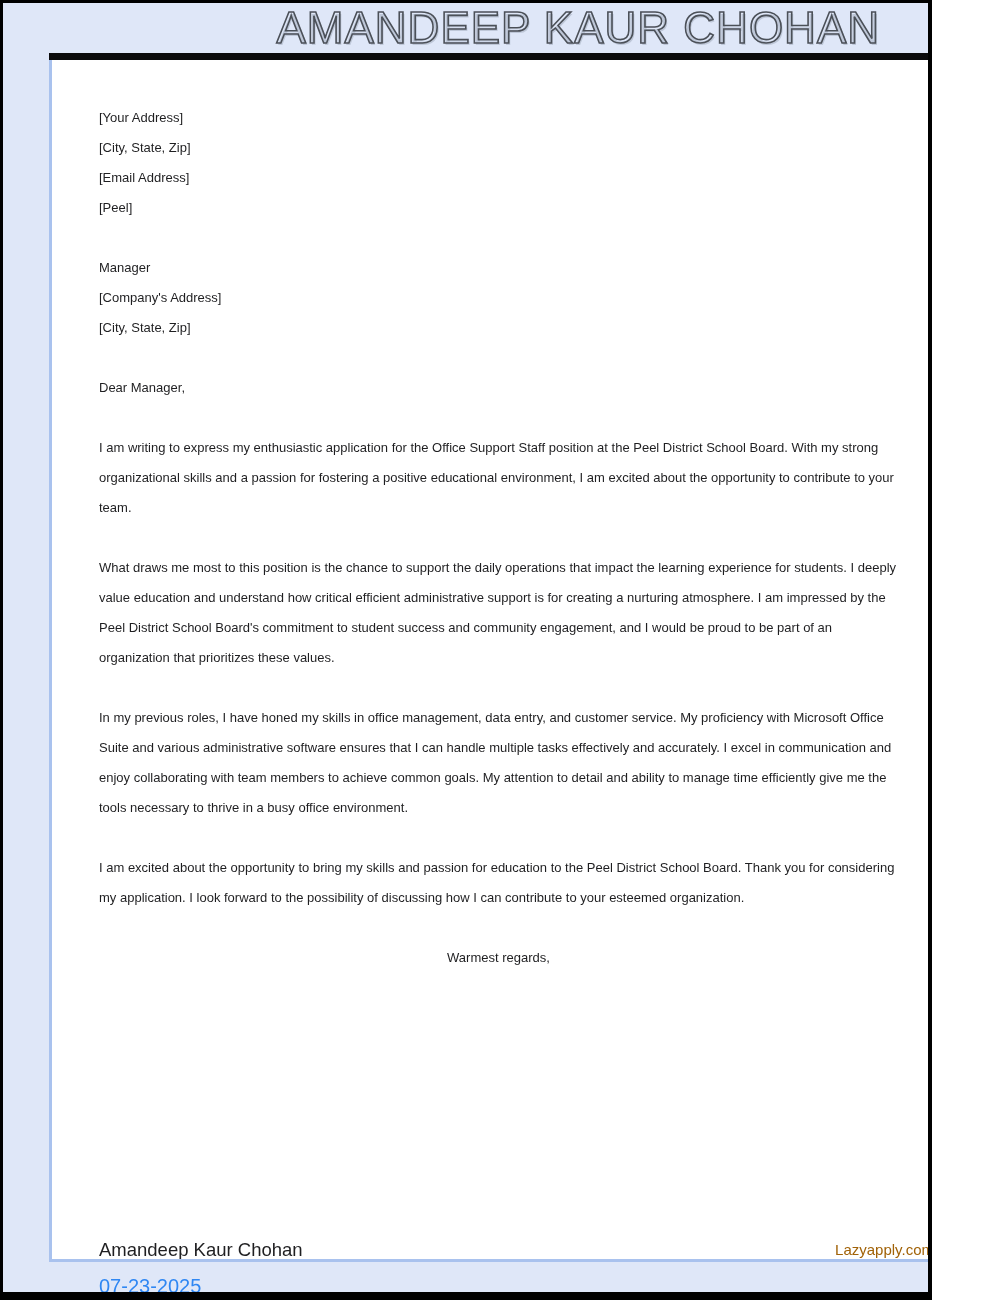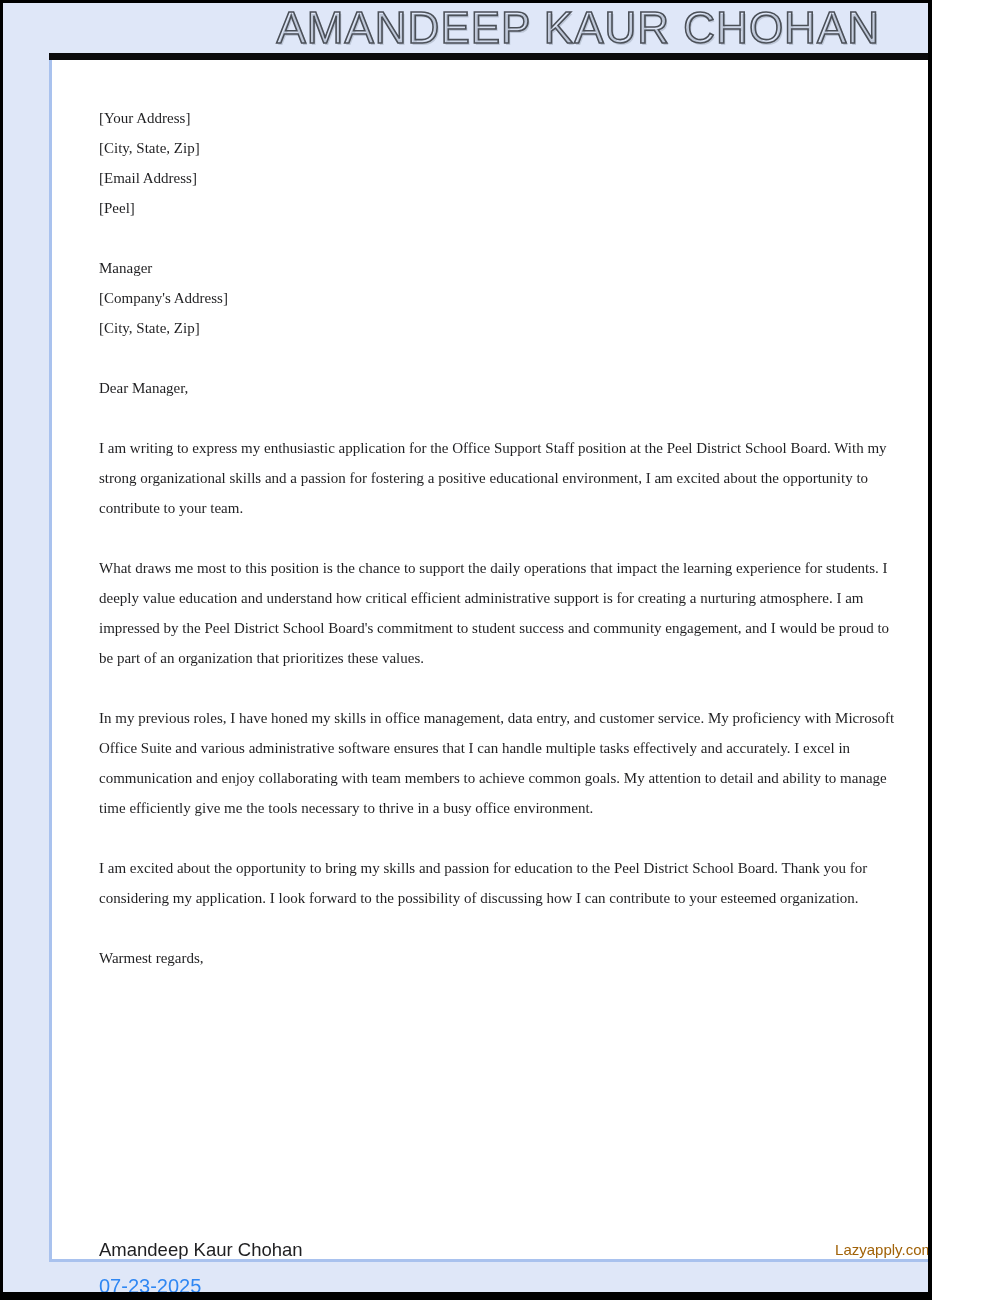--- a/index.html
+++ b/index.html
@@ -61,28 +61,27 @@
     background: #ffffff;
     border-left: 3px solid #a9c2ee;
     border-right: 3px solid #a9c2ee;
     border-bottom: 3px solid #a9c2ee;
     overflow: hidden;
     z-index: 1;
   }
 
   .doc-content {
     padding: 43px 46px 0 47px;
-    font-size: 15px;
+    font-size: 13px;
     line-height: 30px;
     color: #1f1f21;
-    font-family: Liberation Serif, serif;
   }
 
   .block { margin-bottom: 30px; }
-  .block:last-child { margin-bottom: 3px; }
+  .block:last-child { margin-bottom: 3px; text-align: center; }
 
   .signature {
     position: absolute;
     left: 47px;
     top: 1175px;
     font-size: 18.5px;
     line-height: 30px;
     color: #1f1f21;
     white-space: nowrap;
   }

